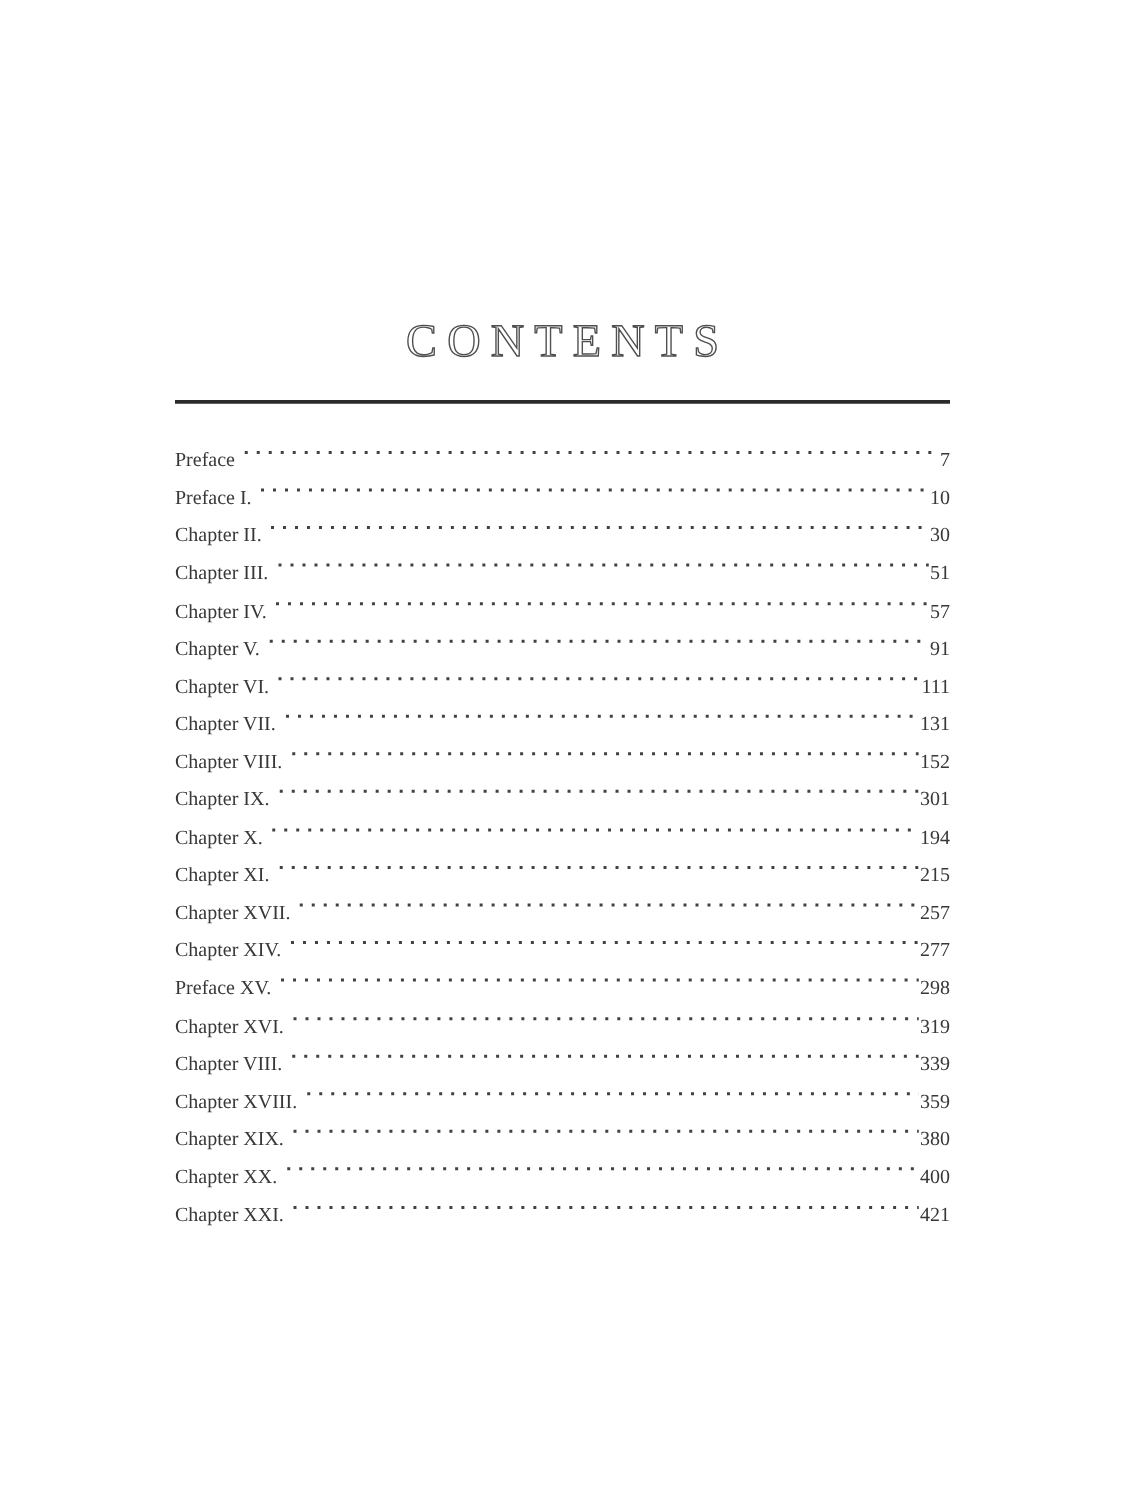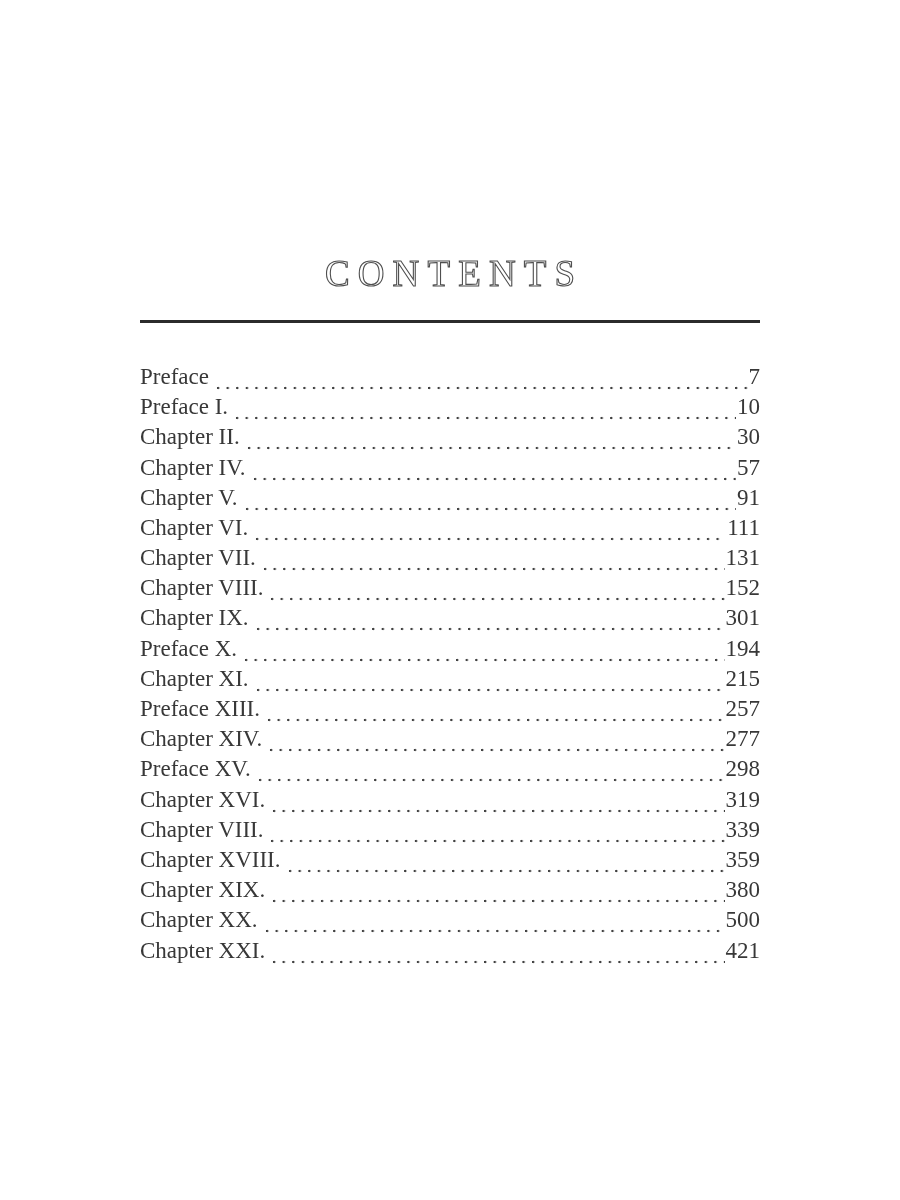--- a/index.html
+++ b/index.html
@@ -41,23 +41,23 @@
     background: #2b2b2b;
     border: none;
   }
   .toc {
     margin-top: 37px;
     list-style: none;
     padding: 0;
   }
   .toc-row {
     display: flex;
-    align-items: flex-end;
+    align-items: flex-start;
     height: 30.2px;
-    font-size: 23px;
+    font-size: 16px;
     color: #383838;
     white-space: nowrap;
   }
   .toc-label {
     flex: 0 0 auto;
   }
   .toc-dots {
     flex: 1 1 auto;
     height: 4px;
     margin: 0 1px 0 7px;
@@ -93,20 +93,25 @@
     <span class="toc-dots"></span>
     <span class="toc-page">10</span>
   </li>
 
   <li class="toc-row">
     <span class="toc-label">Chapter II.</span>
     <span class="toc-dots"></span>
     <span class="toc-page">30</span>
   </li>
 
+  <li class="toc-row">
+    <span class="toc-label">Chapter III.</span>
+    <span class="toc-dots"></span>
+    <span class="toc-page">51</span>
+  </li>
 
   <li class="toc-row">
     <span class="toc-label">Chapter IV.</span>
     <span class="toc-dots"></span>
     <span class="toc-page">57</span>
   </li>
 
   <li class="toc-row">
     <span class="toc-label">Chapter V.</span>
     <span class="toc-dots"></span>
@@ -131,34 +136,34 @@
     <span class="toc-page">152</span>
   </li>
 
   <li class="toc-row">
     <span class="toc-label">Chapter IX.</span>
     <span class="toc-dots"></span>
     <span class="toc-page">301</span>
   </li>
 
   <li class="toc-row">
-    <span class="toc-label">Preface X.</span>
+    <span class="toc-label">Chapter X.</span>
     <span class="toc-dots"></span>
     <span class="toc-page">194</span>
   </li>
 
   <li class="toc-row">
     <span class="toc-label">Chapter XI.</span>
     <span class="toc-dots"></span>
     <span class="toc-page">215</span>
   </li>
 
 
   <li class="toc-row">
-    <span class="toc-label">Preface XIII.</span>
+    <span class="toc-label">Chapter XVII.</span>
     <span class="toc-dots"></span>
     <span class="toc-page">257</span>
   </li>
 
   <li class="toc-row">
     <span class="toc-label">Chapter XIV.</span>
     <span class="toc-dots"></span>
     <span class="toc-page">277</span>
   </li>
 
@@ -188,21 +193,21 @@
 
   <li class="toc-row">
     <span class="toc-label">Chapter XIX.</span>
     <span class="toc-dots"></span>
     <span class="toc-page">380</span>
   </li>
 
   <li class="toc-row">
     <span class="toc-label">Chapter XX.</span>
     <span class="toc-dots"></span>
-    <span class="toc-page">500</span>
+    <span class="toc-page">400</span>
   </li>
 
   <li class="toc-row">
     <span class="toc-label">Chapter XXI.</span>
     <span class="toc-dots"></span>
     <span class="toc-page">421</span>
   </li>
 </ul>
 
   </div>

